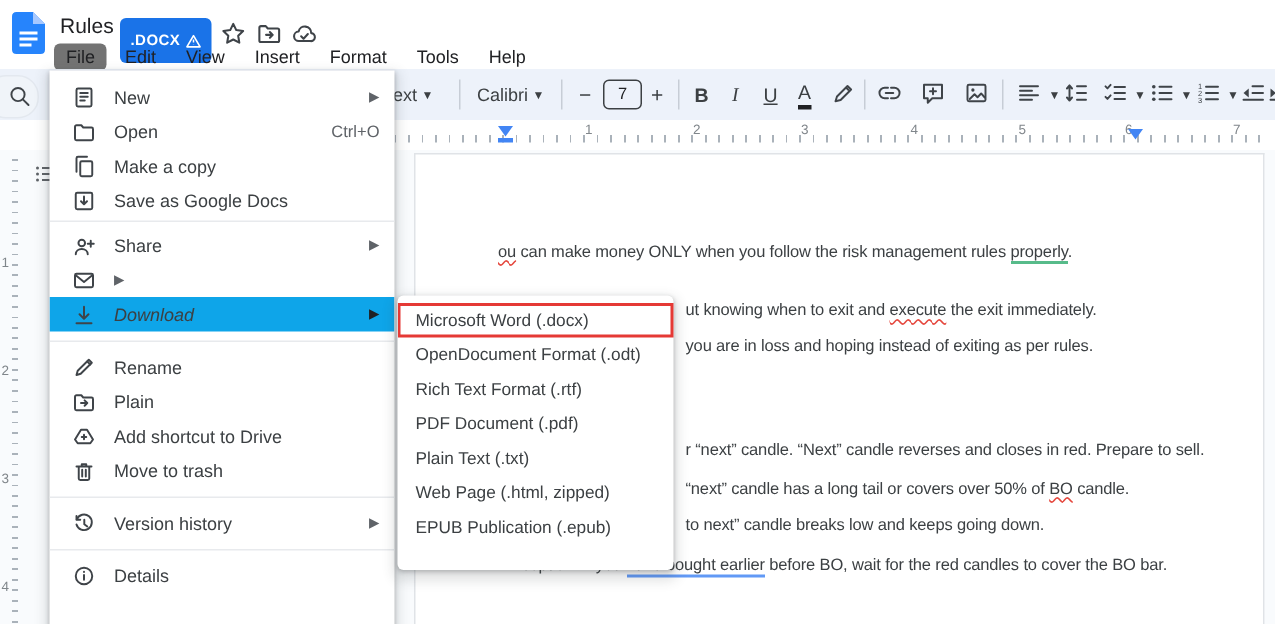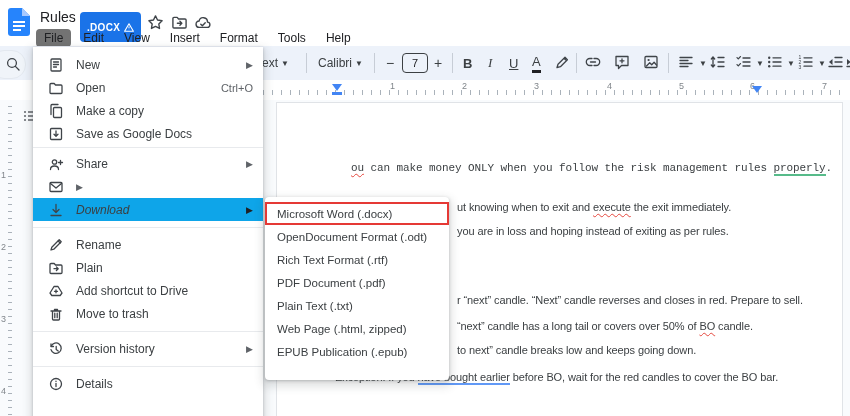--- a/index.html
+++ b/index.html
@@ -247,21 +247,21 @@
 <div class="abs page"></div>
 <div class="abs outline-ico">
   <svg width="16" height="16" viewBox="0 0 16 16">
       <circle cx="3" cy="4" r="1" fill="#5f6368"></circle>
       <circle cx="3" cy="8" r="1" fill="#5f6368"></circle>
       <circle cx="3" cy="12" r="1" fill="#5f6368"></circle>
       <path d="M6 4h8M6 8h8M6 12h8" stroke="#5f6368" stroke-width="1.3"></path>
     </svg>
 </div>
 
-<div class="abs dline" style="left:351px;top:162px;font-family:Liberation Mono, monospace;">
+<div class="abs dline" style="left:332px;top:162px;">
   <span class="sq">ou</span><span> can make money ONLY when you follow the risk management rules </span><span class="gr">properly</span><span>.</span>
 </div>
 <div class="abs dline" style="left:457px;top:201px;">
   <span>ut knowing when to exit and </span><span class="sq">execute</span><span> the exit immediately.</span>
 </div>
 <div class="abs dline" style="left:457px;top:225px;">
   <span>you are in loss and hoping instead of exiting as per rules.</span>
 </div>
 <div class="abs dline" style="left:457px;top:294px;">
   <span>r “next” candle. “Next” candle reverses and closes in red. Prepare to sell.</span>

